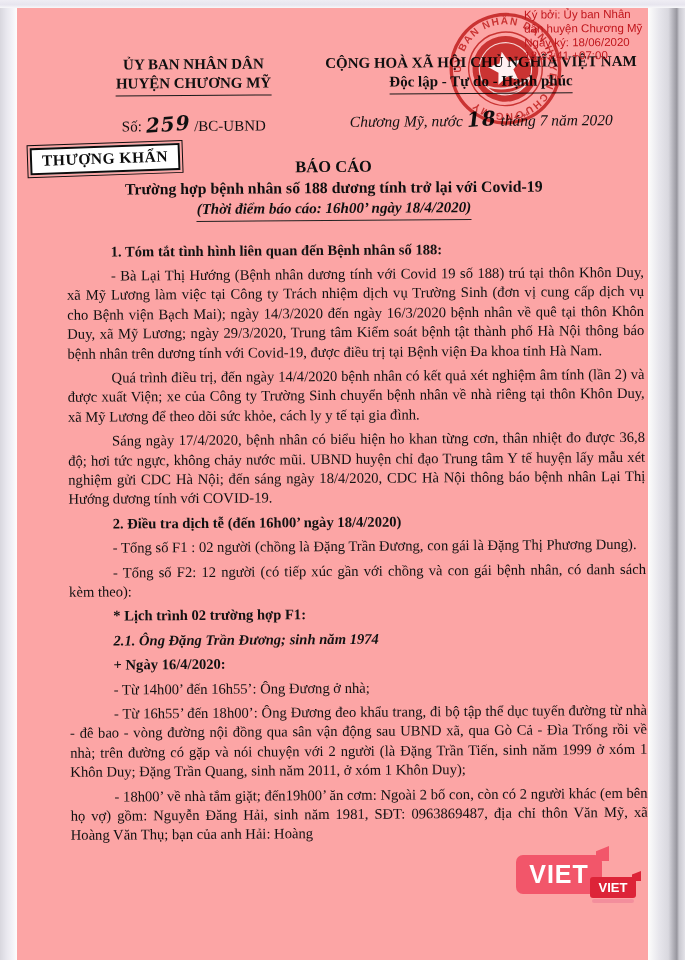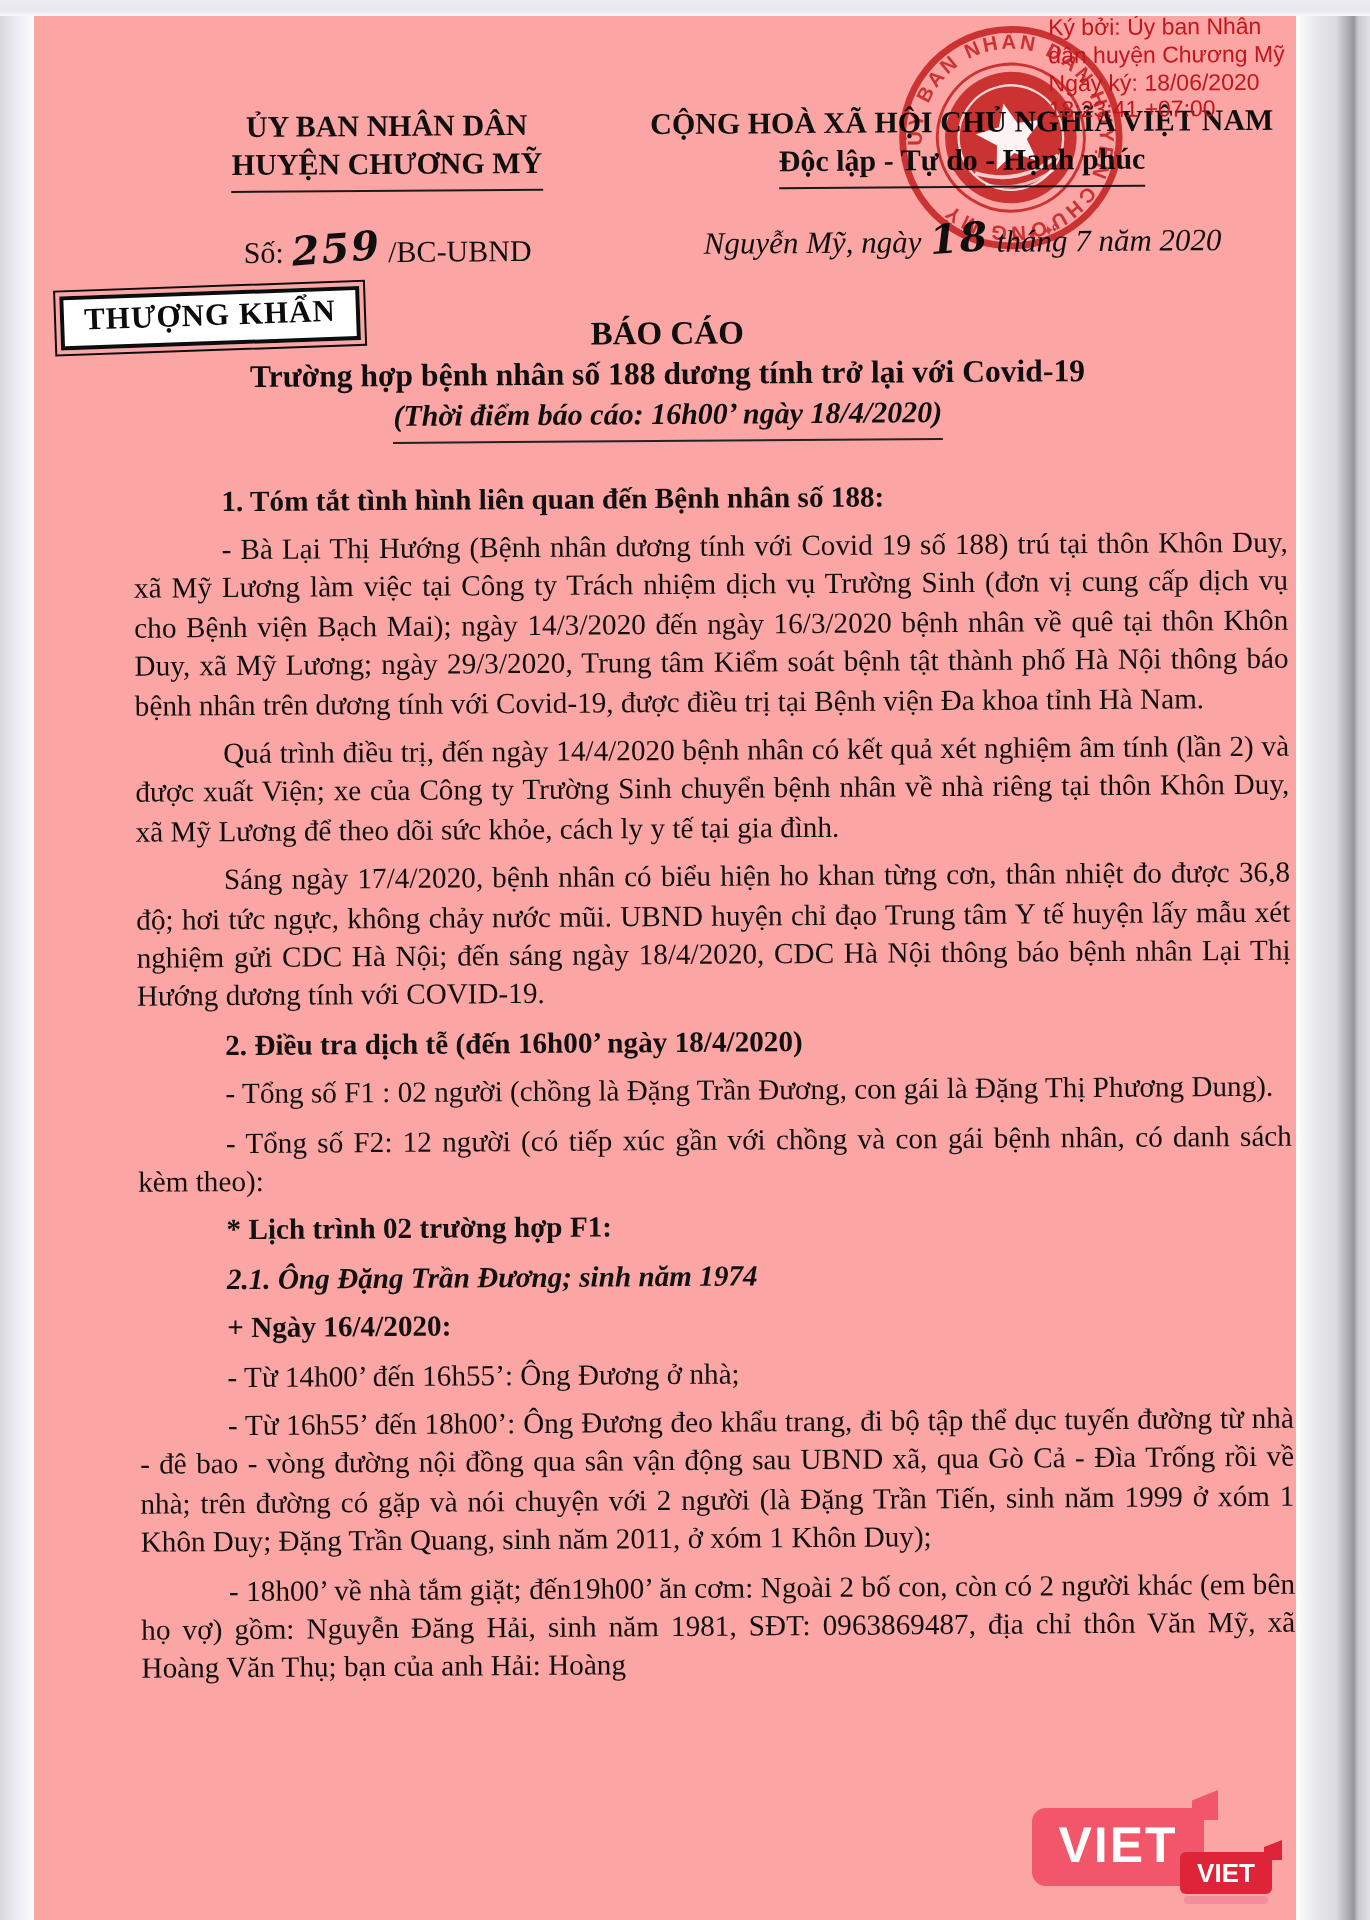--- a/index.html
+++ b/index.html
@@ -53,21 +53,21 @@
   .t3 span { display:inline-block; border-bottom:1.3px solid #222; padding-bottom:3px; }
 
   
   .body-text { margin:20px 6px 0 48px; color:#111; font-size:14.6px;
     line-height:1.33; text-align:justify; }
   .body-text p { text-indent:44px; margin-bottom:5px; }
   .bold { font-weight:bold; }
   .bolditalic { font-weight:bold; font-style:italic; }
 
   
-  .logo { position:absolute; left:516px; top:894px; width:132px; height:60px; z-index:9; }
+  .logo { position:absolute; left:516px; top:845px; width:132px; height:60px; z-index:9; }
   .logo-big { position:absolute; left:0; top:10px; width:86px; height:39px;
     background:#f2566a; border-radius:7px; display:flex; align-items:center; justify-content:center;
     color:#fff; font-family:"Liberation Sans", sans-serif; font-weight:bold; font-size:25px;
     letter-spacing:1px; }
   .logo-big::after { content:""; position:absolute; right:-7px; top:-9px; width:13px; height:15px;
     background:#f2566a; clip-path:polygon(0 35%, 100% 0, 100% 100%, 0 100%); }
   .logo-small { position:absolute; left:74px; top:32px; width:46px; height:21px;
     background:#dd2438; border-radius:3px; display:flex; align-items:center; justify-content:center;
     color:#fff; font-family:"Liberation Sans", sans-serif; font-weight:bold; font-size:13px; }
   .logo-small::after { content:""; position:absolute; right:-5px; top:-6px; width:9px; height:10px;
@@ -120,21 +120,21 @@
         <div class="doc-number">
           <span>Số:</span>
           <span class="hand">259</span>
           <span>/BC-UBND</span>
         </div>
       </div>
       <div class="h-right">
         <div class="h-bold">CỘNG HOÀ XÃ HỘI CHỦ NGHĨA VIỆT NAM</div>
         <div class="h-bold"><span class="h-under">Độc lập - Tự do - Hạnh phúc</span></div>
         <div class="date-line">
-          <span>Nguyễn Mỹ, ngày</span>
+          <span>Chương Mỹ, nước</span>
           <span class="hand">18</span>
           <span>tháng 7 năm 2020</span>
         </div>
       </div>
     </div>
 
     <div class="urgent">THƯỢNG KHẨN</div>
 
     <div class="title">
       <div class="t1">BÁO CÁO</div>

